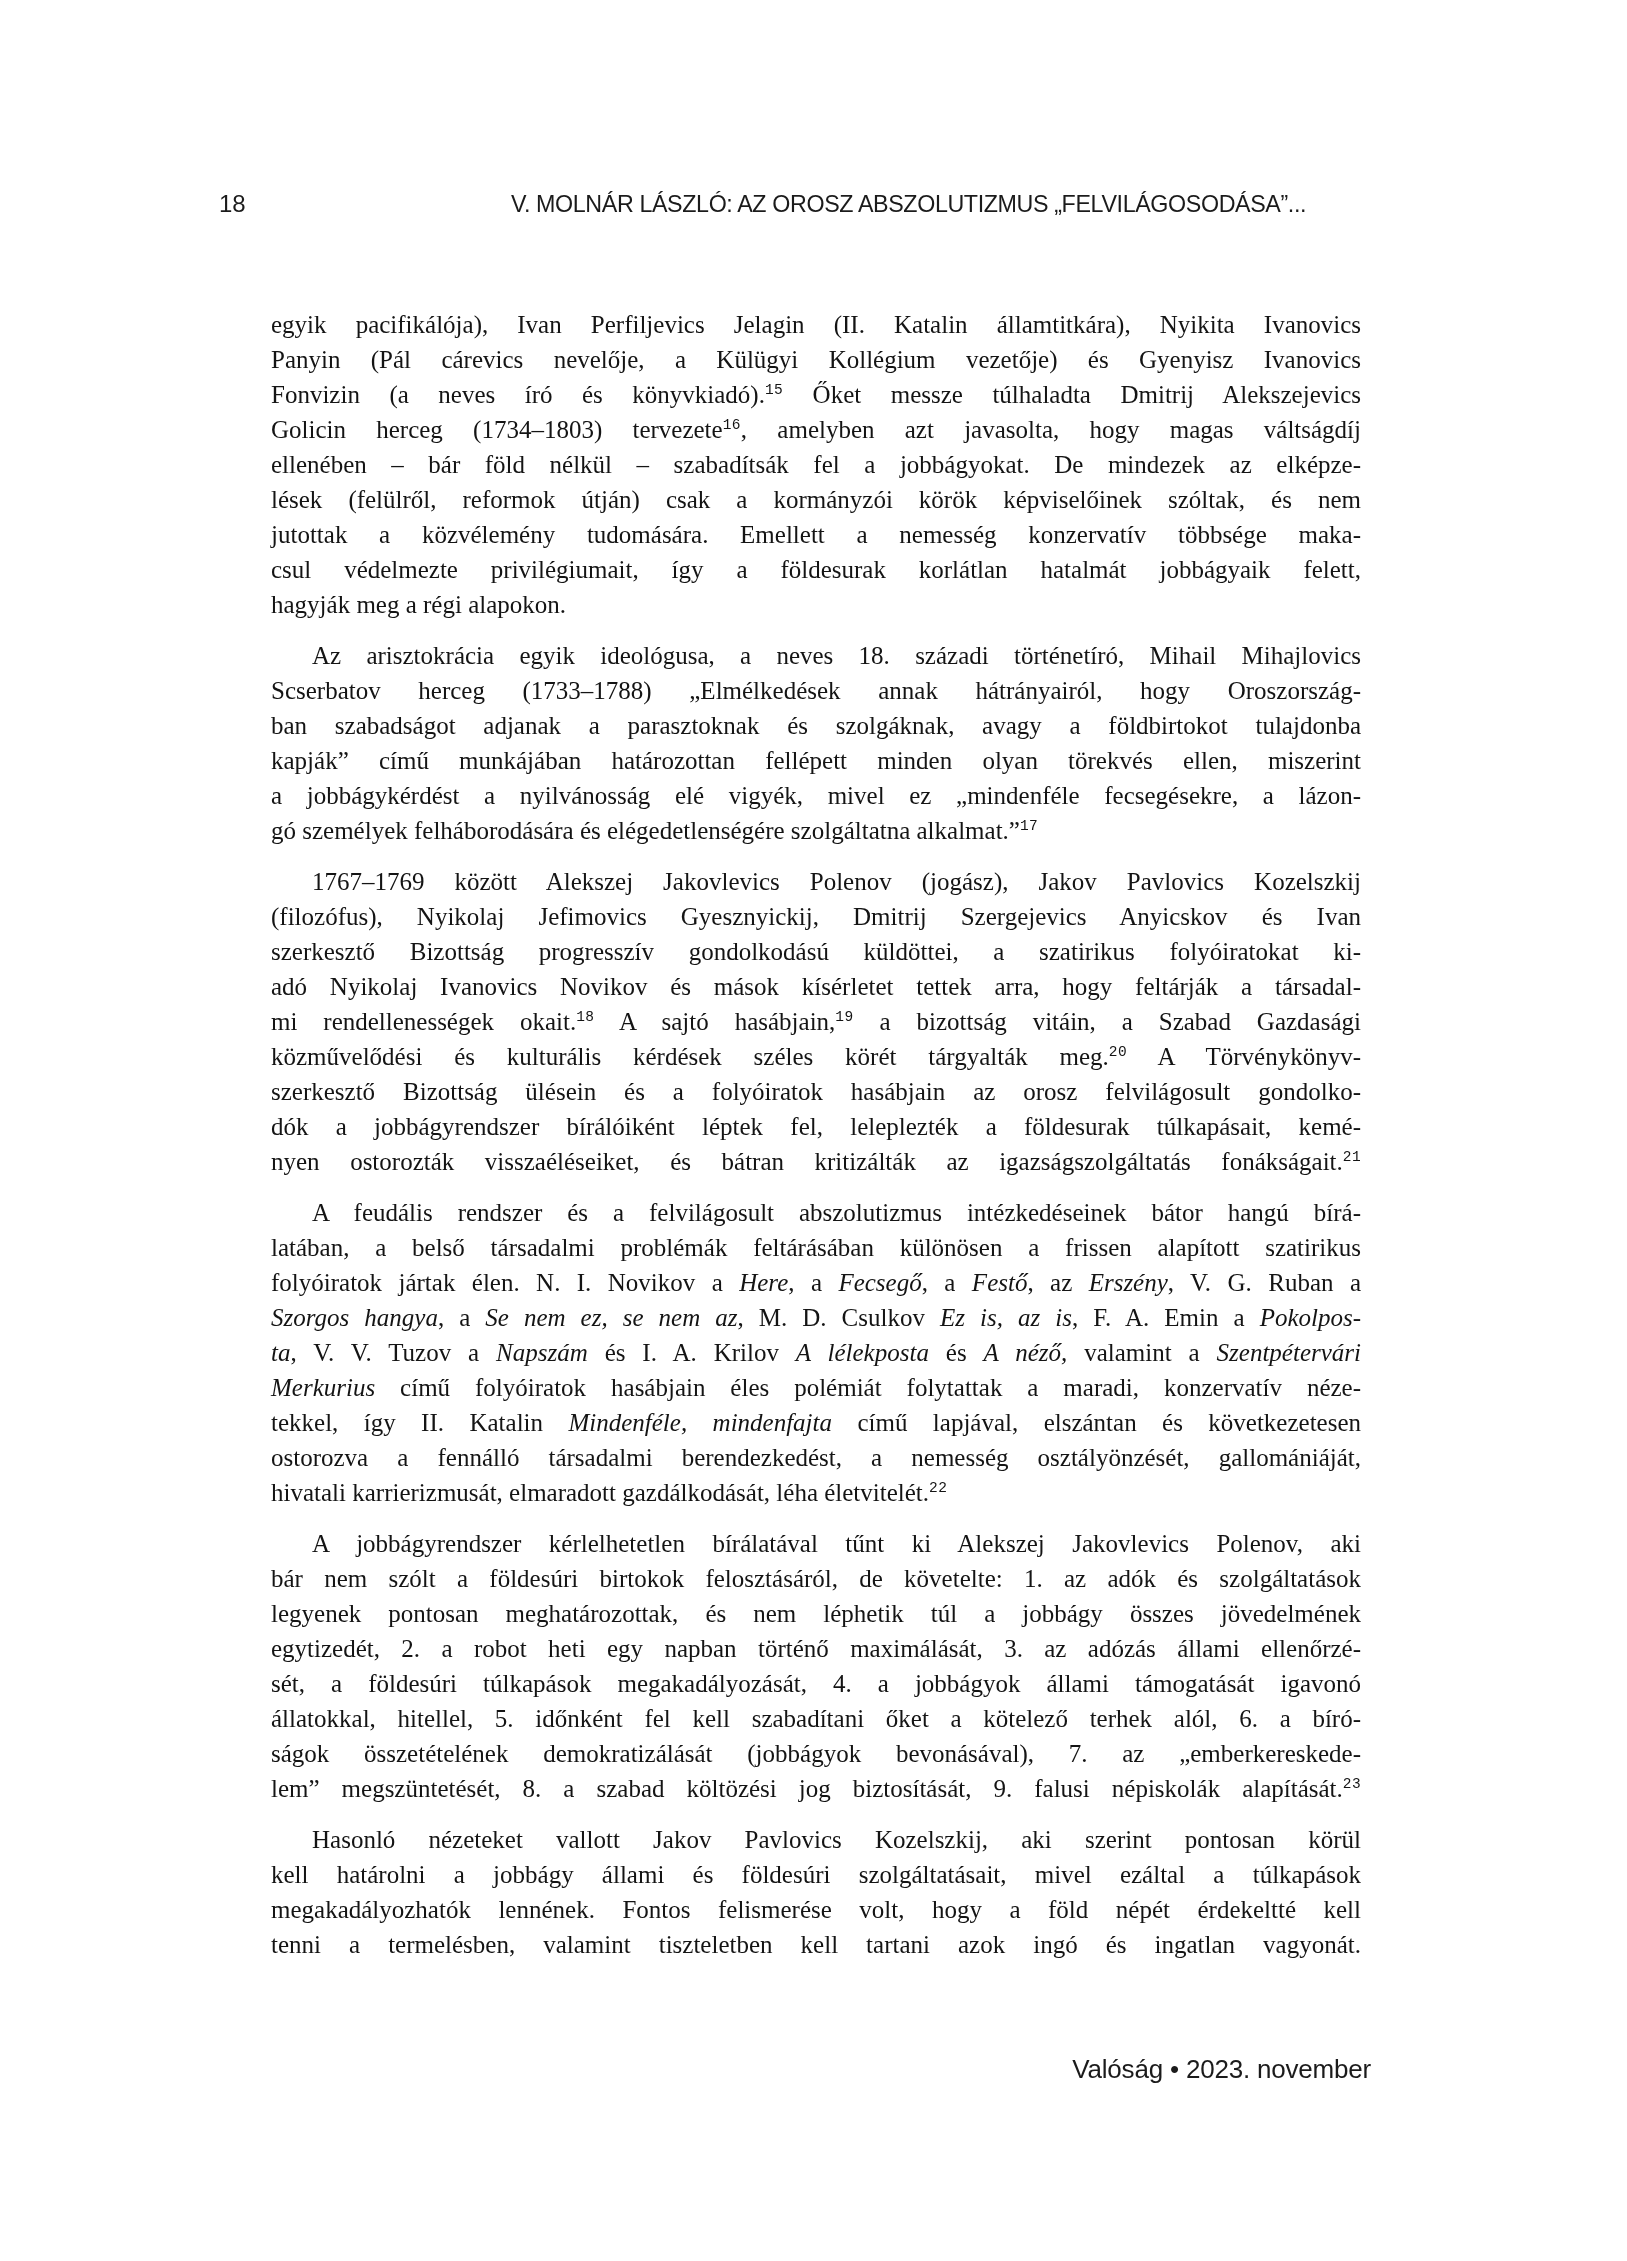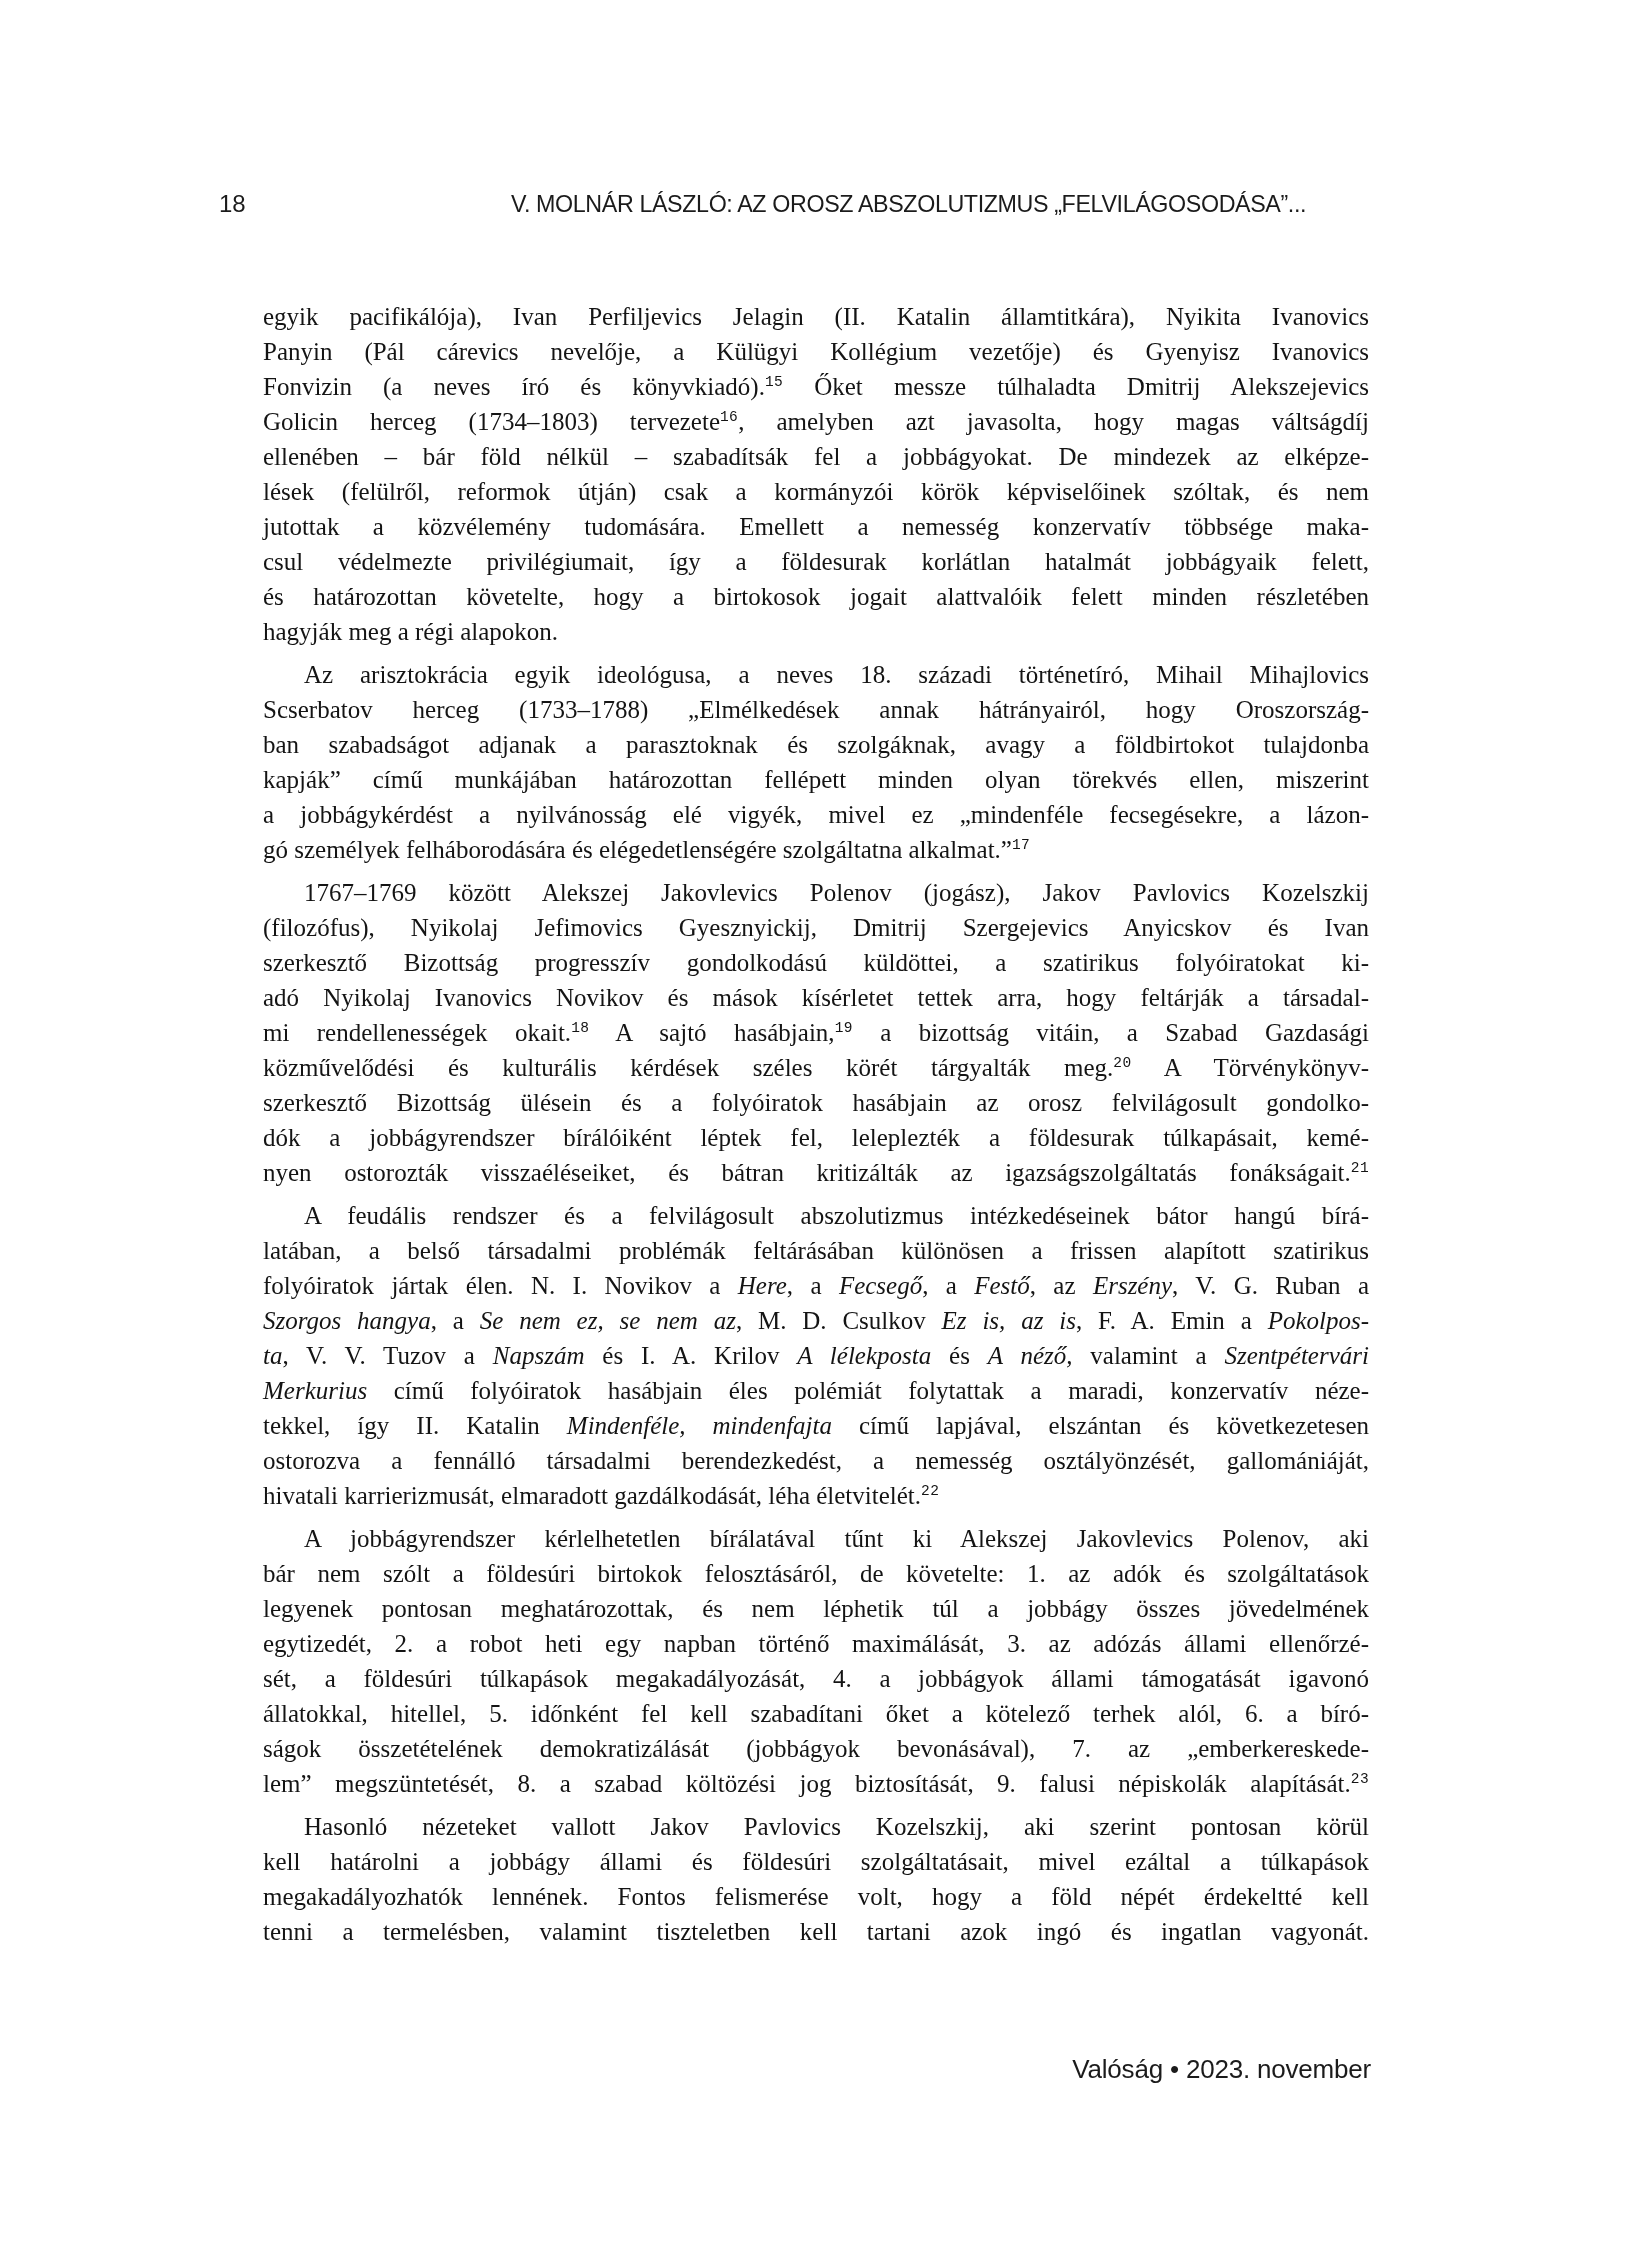--- a/index.html
+++ b/index.html
@@ -37,21 +37,21 @@
   }
   
   .body-text {
     position: absolute;
     left: 255px; top: 291px;
     width: 1122px;
     font-size: 25px;
     line-height: 35px;
     color: #141414;
   }
-  .para { margin: 8px; }
+  .para { margin: 16px; }
   .para.indent .line:first-child { text-indent: 41px; }
   .line {
     text-align: justify;
     text-align-last: justify;
     -moz-text-align-last: justify;
   }
   .line.short {
     text-align-last: left;
     -moz-text-align-last: left;
   }
@@ -86,21 +86,20 @@
   <main class="body-text">
       <div class="para">
         <div class="line">egyik pacifikálója), Ivan Perfiljevics Jelagin (II. Katalin államtitkára), Nyikita Ivanovics</div>
         <div class="line">Panyin (Pál cárevics nevelője, a Külügyi Kollégium vezetője) és Gyenyisz Ivanovics</div>
         <div class="line">Fonvizin (a neves író és könyvkiadó).<sup>15</sup> Őket messze túlhaladta Dmitrij Alekszejevics</div>
         <div class="line">Golicin herceg (1734–1803) tervezete<sup>16</sup>, amelyben azt javasolta, hogy magas váltságdíj</div>
         <div class="line">ellenében – bár föld nélkül – szabadítsák fel a jobbágyokat. De mindezek az elképze-</div>
         <div class="line">lések (felülről, reformok útján) csak a kormányzói körök képviselőinek szóltak, és nem</div>
         <div class="line">jutottak a közvélemény tudomására. Emellett a nemesség konzervatív többsége maka-</div>
         <div class="line">csul védelmezte privilégiumait, így a földesurak korlátlan hatalmát jobbágyaik felett,</div>
-        <div class="line">és határozottan követelte, hogy a birtokosok jogait alattvalóik felett minden részletében</div>
         <div class="line short">hagyják meg a régi alapokon.</div>
       </div>
       <div class="para indent">
         <div class="line">Az arisztokrácia egyik ideológusa, a neves 18. századi történetíró, Mihail Mihajlovics</div>
         <div class="line">Scserbatov herceg (1733–1788) „Elmélkedések annak hátrányairól, hogy Oroszország-</div>
         <div class="line">ban szabadságot adjanak a parasztoknak és szolgáknak, avagy a földbirtokot tulajdonba</div>
         <div class="line">kapják” című munkájában határozottan fellépett minden olyan törekvés ellen, miszerint</div>
         <div class="line">a jobbágykérdést a nyilvánosság elé vigyék, mivel ez „mindenféle fecsegésekre, a lázon-</div>
         <div class="line short">gó személyek felháborodására és elégedetlenségére szolgáltatna alkalmat.”<sup>17</sup></div>
       </div>

